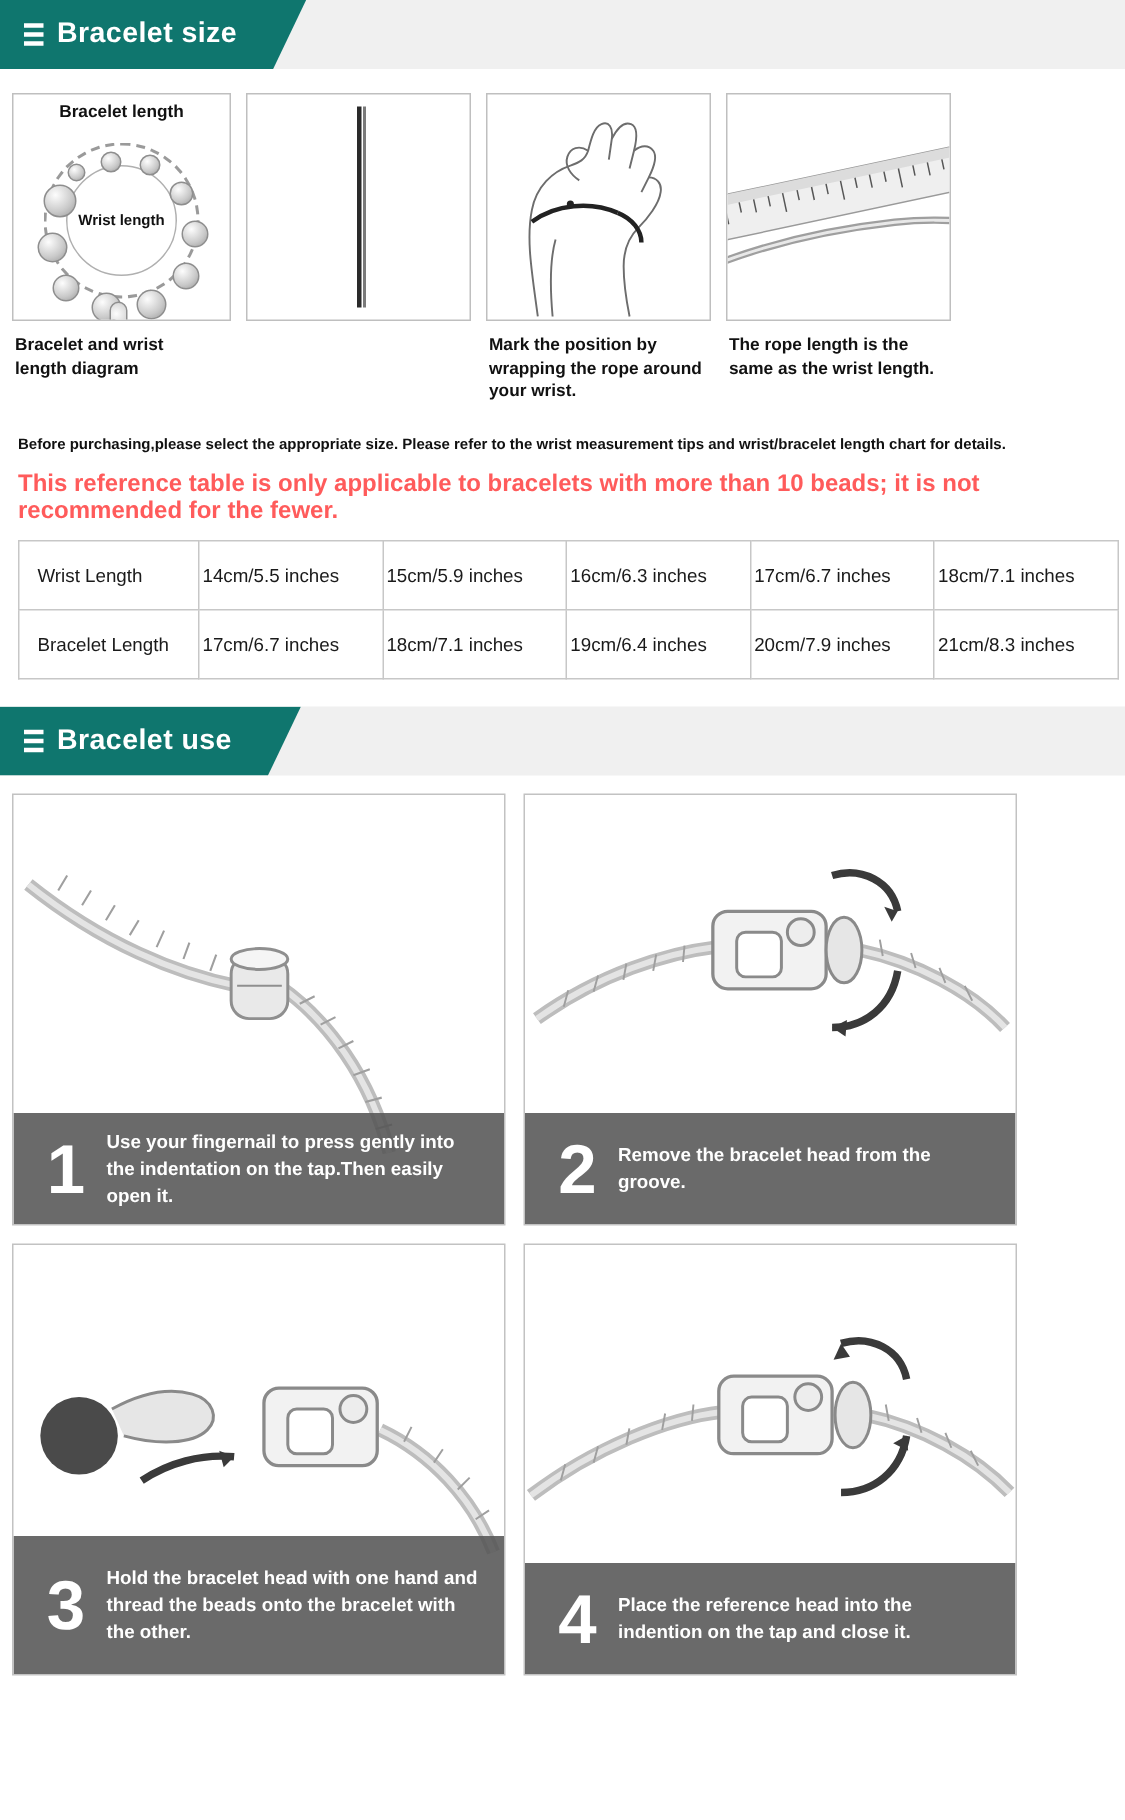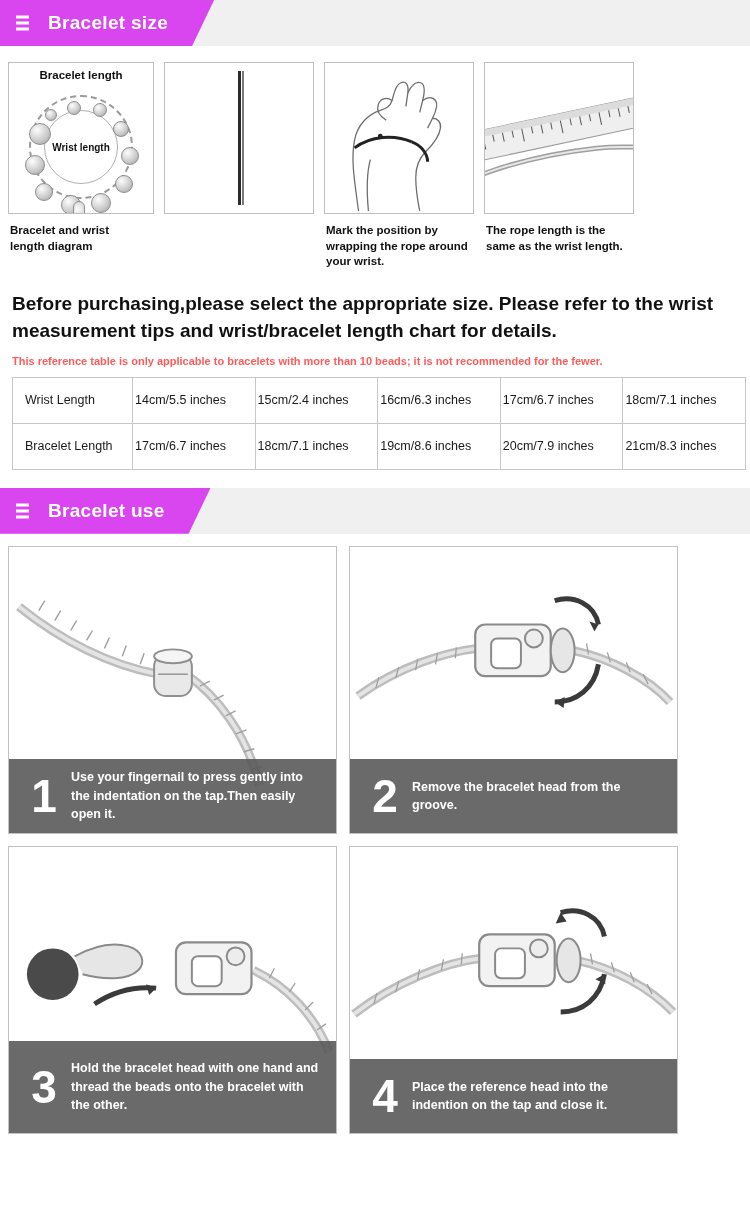--- a/index.html
+++ b/index.html
@@ -20,28 +20,28 @@
   .banner-wrap {
     position: relative;
     height: 46px;
     background: #f0f0f0;
     margin: 0;
   }
   .banner {
     position: absolute;
     left: 0; top: 0;
     height: 46px;
-    background: #d946ef;
+    background: #0f766e;
     color: #fff;
     font-size: 19px;
     font-weight: bold;
     letter-spacing: 0.3px;
     display: flex;
     align-items: center;
-    padding-left: 48px;
+    padding-left: 38px;
     padding-right: 46px;
     clip-path: polygon(0 0, 100% 0, calc(100% - 22px) 100%, 0 100%);
   }
   .banner-dots {
     position: absolute;
     left: 16px; top: 50%;
     transform: translateY(-50%);
     display: flex; flex-direction: column; gap: 3px;
   }
   .banner-dots span {
@@ -116,28 +116,28 @@
     left: 50%; top: 8px; bottom: 8px;
     width: 2px; margin-left: 3px;
     background: #7a7a7a;
   }
 
   
   .hand-svg, .ruler-svg { position: absolute; inset: 0; }
 
   
   .lead {
-    font-size: 19px;
+    font-size: 10px;
     font-weight: bold;
     color: #111;
     line-height: 1.45;
     margin: 20px 4px 10px 4px;
   }
   .note {
-    font-size: 11px;
+    font-size: 16px;
     color: #ff5b5b;
     font-weight: bold;
     margin: 0 4px 10px 4px;
   }
 
   
   table.size-table {
     width: 734px;
     margin: 0 4px 18px 4px;
     border-collapse: collapse;
@@ -306,30 +306,30 @@
     </div>
 
     <div class="lead">Before purchasing,please select the appropriate size. Please refer to the wrist measurement tips and wrist/bracelet length chart for details.</div>
     <div class="note">This reference table is only applicable to bracelets with more than 10 beads; it is not recommended for the fewer.</div>
 
     <table class="size-table">
       <tbody>
           <tr>
         <td class="rowhead">Wrist Length</td>
         <td>14cm/5.5 inches</td>
-        <td>15cm/2.4 inches</td>
+        <td>15cm/5.9 inches</td>
         <td>16cm/6.3 inches</td>
         <td>17cm/6.7 inches</td>
         <td>18cm/7.1 inches</td>
       </tr>
       <tr>
         <td class="rowhead">Bracelet Length</td>
         <td>17cm/6.7 inches</td>
         <td>18cm/7.1 inches</td>
-        <td>19cm/8.6 inches</td>
+        <td>19cm/6.4 inches</td>
         <td>20cm/7.9 inches</td>
         <td>21cm/8.3 inches</td>
       </tr>
     </tbody>
       </table>
   </div>
 
   <div class="banner-wrap">
     <div class="banner">
       <div class="banner-dots">

